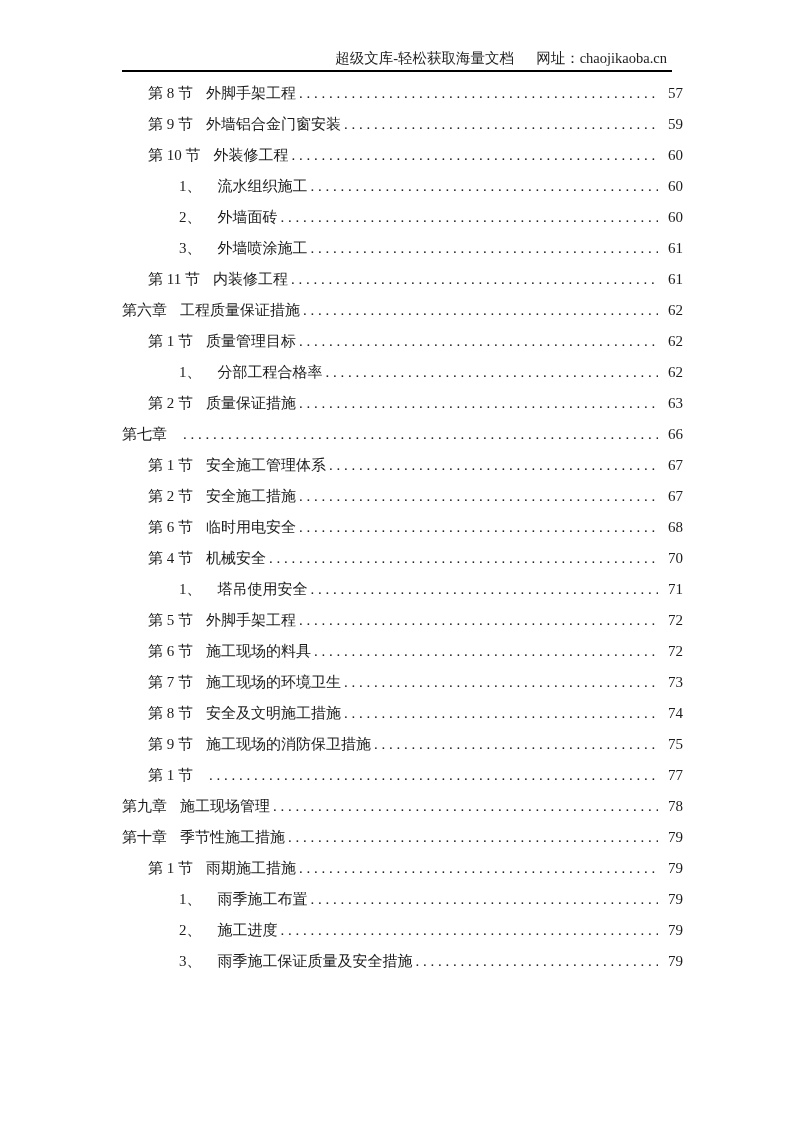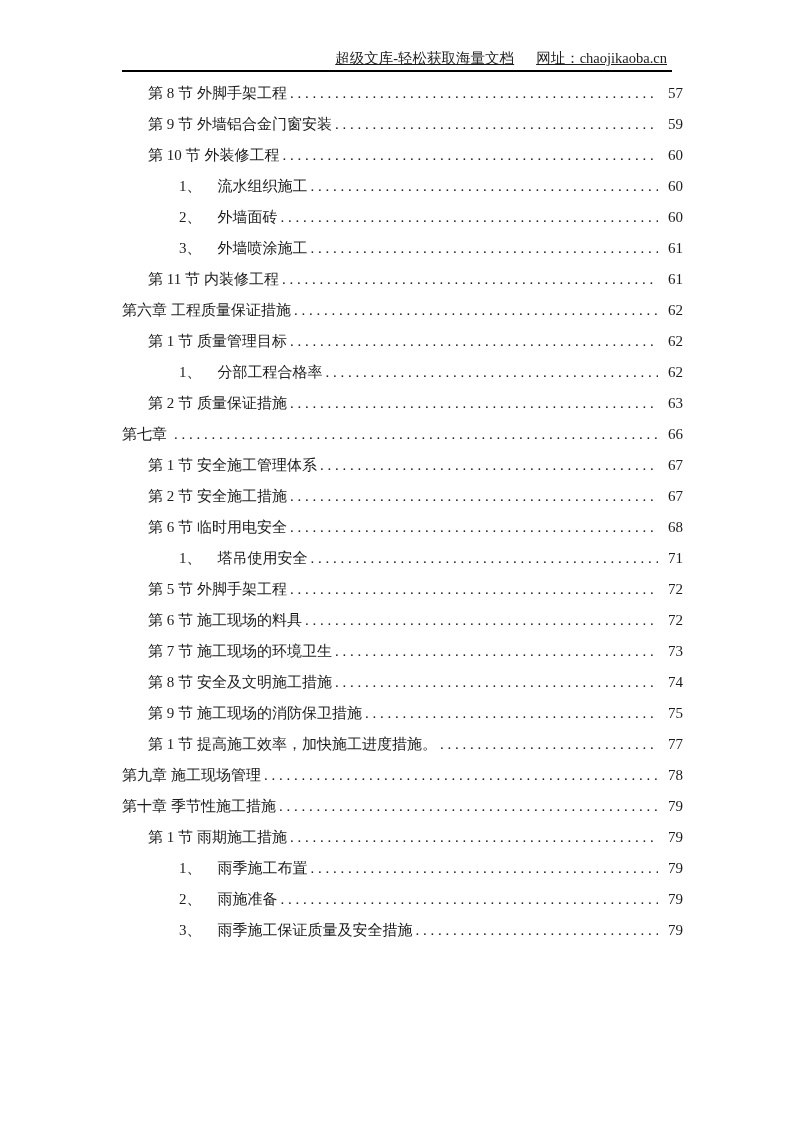--- a/index.html
+++ b/index.html
@@ -19,21 +19,20 @@
   
   .header {
     position: absolute;
     top: 48px;
     left: 0;
     width: 667px; 
     text-align: right;
     font-size: 14.5px;
     line-height: 20px;
     white-space: nowrap;
-    text-decoration: underline;
   }
   .header .url {
     margin-left: 22px;
   }
   .header-rule {
     position: absolute;
     top: 70px;
     left: 122px;
     width: 550px;
     height: 2px;
@@ -50,21 +49,21 @@
     display: flex;
     align-items: baseline;
     height: 31px;
     line-height: 31px;
     font-size: 15px;
     white-space: nowrap;
   }
   .toc-row.level-1 { padding-left: 26px; }
   .toc-row.level-2 { padding-left: 57px; }
   .toc-num {
-    margin-right: 4px;
+    margin-right: 13px;
     flex: none;
   }
   .level-2 .toc-num {
     margin-right: 16px;
   }
   .toc-title {
     flex: none;
   }
   .toc-dots {
     flex: 1 1 auto;
@@ -178,20 +177,26 @@
         <span class="toc-title">安全施工措施</span>
         <span class="toc-dots"></span>
         <span class="toc-page">67</span>
       </div>
       <div class="toc-row level-1">
         <span class="toc-num">第 6 节</span>
         <span class="toc-title">临时用电安全</span>
         <span class="toc-dots"></span>
         <span class="toc-page">68</span>
       </div>
+      <div class="toc-row level-1">
+        <span class="toc-num">第 4 节</span>
+        <span class="toc-title">机械安全</span>
+        <span class="toc-dots"></span>
+        <span class="toc-page">70</span>
+      </div>
       <div class="toc-row level-2">
         <span class="toc-num">1、</span>
         <span class="toc-title">塔吊使用安全</span>
         <span class="toc-dots"></span>
         <span class="toc-page">71</span>
       </div>
       <div class="toc-row level-1">
         <span class="toc-num">第 5 节</span>
         <span class="toc-title">外脚手架工程</span>
         <span class="toc-dots"></span>
@@ -216,21 +221,20 @@
         <span class="toc-page">74</span>
       </div>
       <div class="toc-row level-1">
         <span class="toc-num">第 9 节</span>
         <span class="toc-title">施工现场的消防保卫措施</span>
         <span class="toc-dots"></span>
         <span class="toc-page">75</span>
       </div>
       <div class="toc-row level-1">
         <span class="toc-num">第 1 节</span>
-        <span class="toc-title">提高施工效率，加快施工进度措施。</span>
         <span class="toc-dots"></span>
         <span class="toc-page">77</span>
       </div>
       <div class="toc-row level-0">
         <span class="toc-num">第九章</span>
         <span class="toc-title">施工现场管理</span>
         <span class="toc-dots"></span>
         <span class="toc-page">78</span>
       </div>
       <div class="toc-row level-0">
@@ -246,21 +250,21 @@
         <span class="toc-page">79</span>
       </div>
       <div class="toc-row level-2">
         <span class="toc-num">1、</span>
         <span class="toc-title">雨季施工布置</span>
         <span class="toc-dots"></span>
         <span class="toc-page">79</span>
       </div>
       <div class="toc-row level-2">
         <span class="toc-num">2、</span>
-        <span class="toc-title">雨施准备</span>
+        <span class="toc-title">施工进度</span>
         <span class="toc-dots"></span>
         <span class="toc-page">79</span>
       </div>
       <div class="toc-row level-2">
         <span class="toc-num">3、</span>
         <span class="toc-title">雨季施工保证质量及安全措施</span>
         <span class="toc-dots"></span>
         <span class="toc-page">79</span>
       </div>
     </div>

